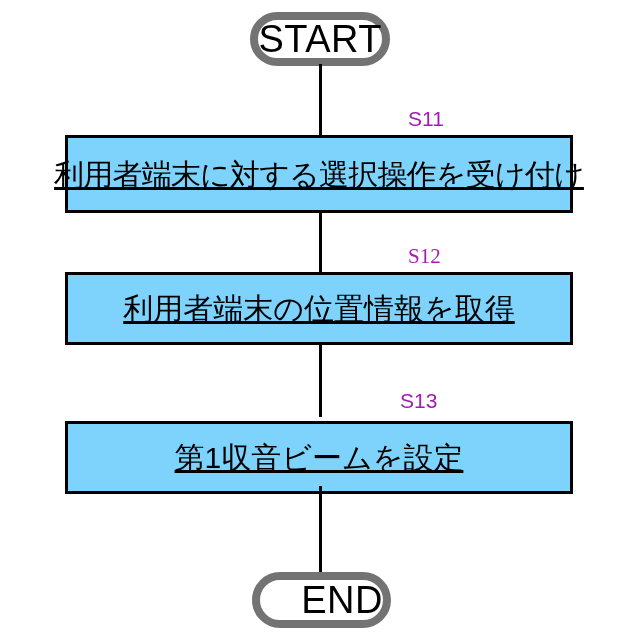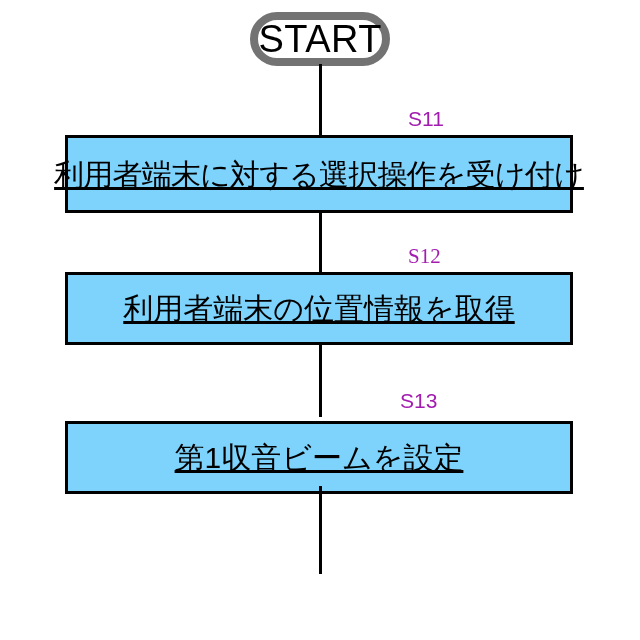--- a/index.html
+++ b/index.html
@@ -129,14 +129,17 @@
   <div class="connector" id="connector-s12-s13"></div>
 
   <div class="step-label" id="step-label-s13">S13</div>
 
   <div class="process-box" id="process-box-s13">
     <span class="process-label">第1収音ビームを設定</span>
   </div>
 
   <div class="connector" id="connector-s13-end"></div>
 
+  <div class="terminator" id="end-terminator">
+    <span>END</span>
+  </div>
 
 </div>
 
 </body></html>

